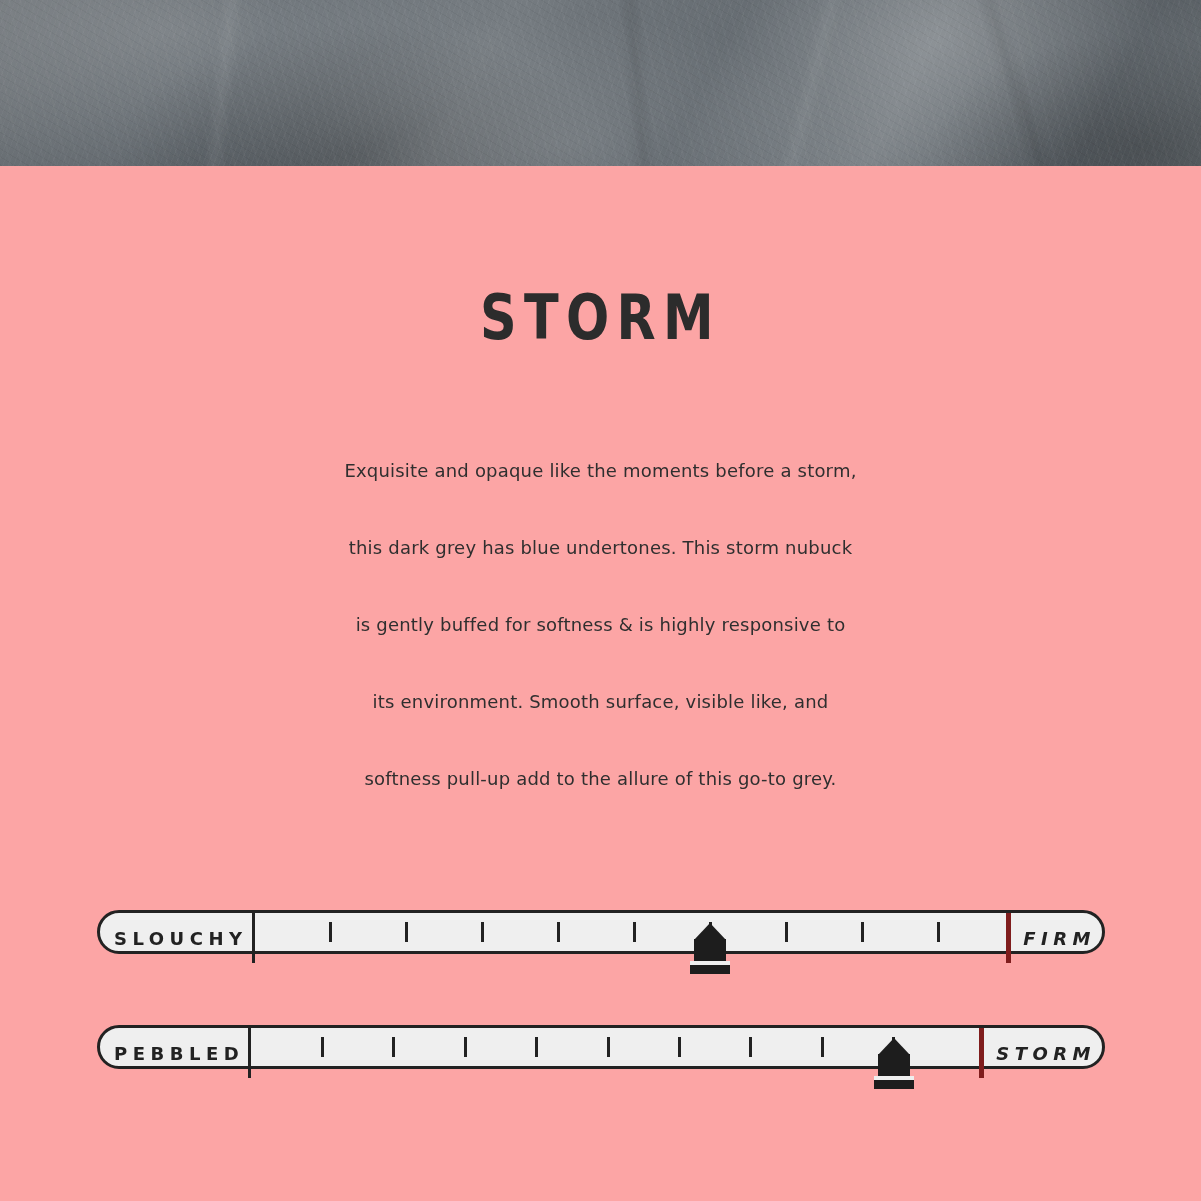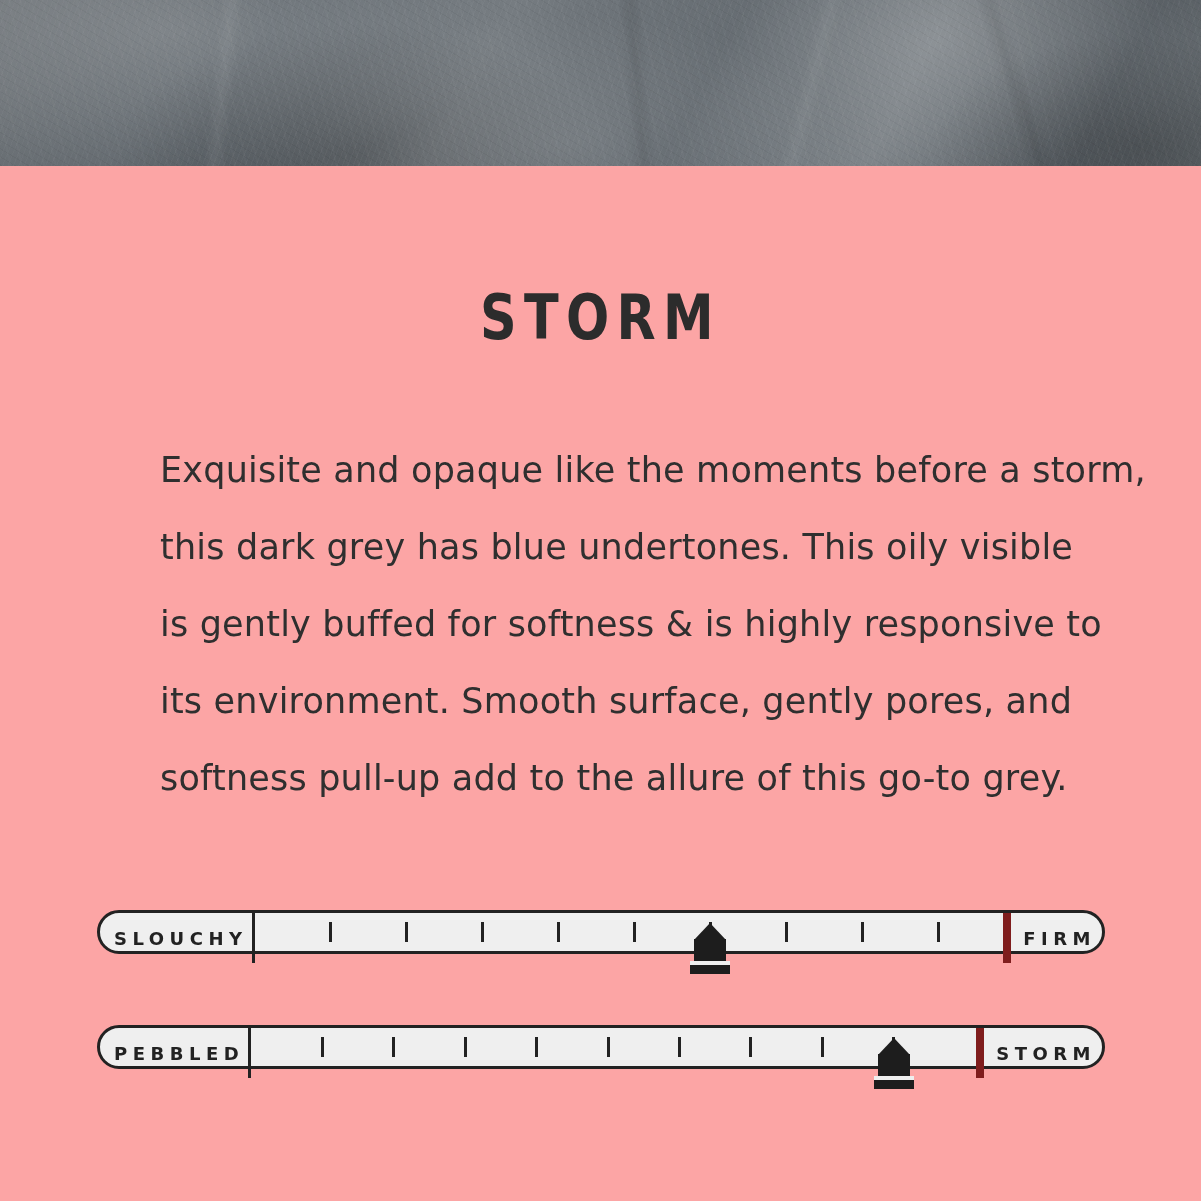--- a/index.html
+++ b/index.html
@@ -85,21 +85,21 @@
 
   
   .body-copy {
     position: absolute;
     top: 432px;
     left: 160px;
     width: 881px;
     text-align: center;
     font-family: "DejaVu Sans", sans-serif;
     font-weight: 400;
-    font-size: 35px;
+    font-size: 18px;
     line-height: 77px;
     letter-spacing: 0.2px;
     color: #2f2f2f;
   }
   .body-copy .line {
     display: block;
     white-space: nowrap;
   }
 
   
@@ -133,21 +133,22 @@
   .scale .cap.left {
     left: 0;
     padding-left: 14px;
     padding-right: 4px;
     border-right: 3px solid #222222;
   }
   .scale .cap.right {
     right: 0;
     padding-left: 12px;
     padding-right: 6px;
-    border-left: 8px solid #7f1d1d;
+    border-left: 5px solid #7f1d1d;
+    font-style: italic;
   }
 
   .ticks {
     position: absolute;
     top: 0;
     height: 38px;
   }
   .tick {
     position: absolute;
     top: 9px;
@@ -205,23 +206,23 @@
     <div class="base"></div>
     <div class="grain"></div>
     <div class="scratches"></div>
     <div class="vignette"></div>
   </div>
 
   <div class="title">STORM</div>
 
   <div class="body-copy">
     <span class="line">Exquisite and opaque like the moments before a storm,</span>
-    <span class="line">this dark grey has blue undertones.  This oily visible</span>
+    <span class="line">this dark grey has blue undertones.  This storm nubuck</span>
     <span class="line">is gently buffed for softness &amp; is highly responsive to</span>
-    <span class="line">its environment. Smooth surface, gently pores, and</span>
+    <span class="line">its environment. Smooth surface, visible like, and</span>
     <span class="line">softness pull-up add to the allure of this go-to grey.</span>
   </div>
 
   <div class="scale" id="scale-firmness">
     <div class="cap left">SLOUCHY</div>
     <div class="cap right">FIRM</div>
     <div class="ticks" style="left: 154.531px; width: 759.703px;">
         <div class="tick" style="left: 74.4703px;"></div>
         <div class="tick" style="left: 150.441px;"></div>
         <div class="tick" style="left: 226.411px;"></div>

